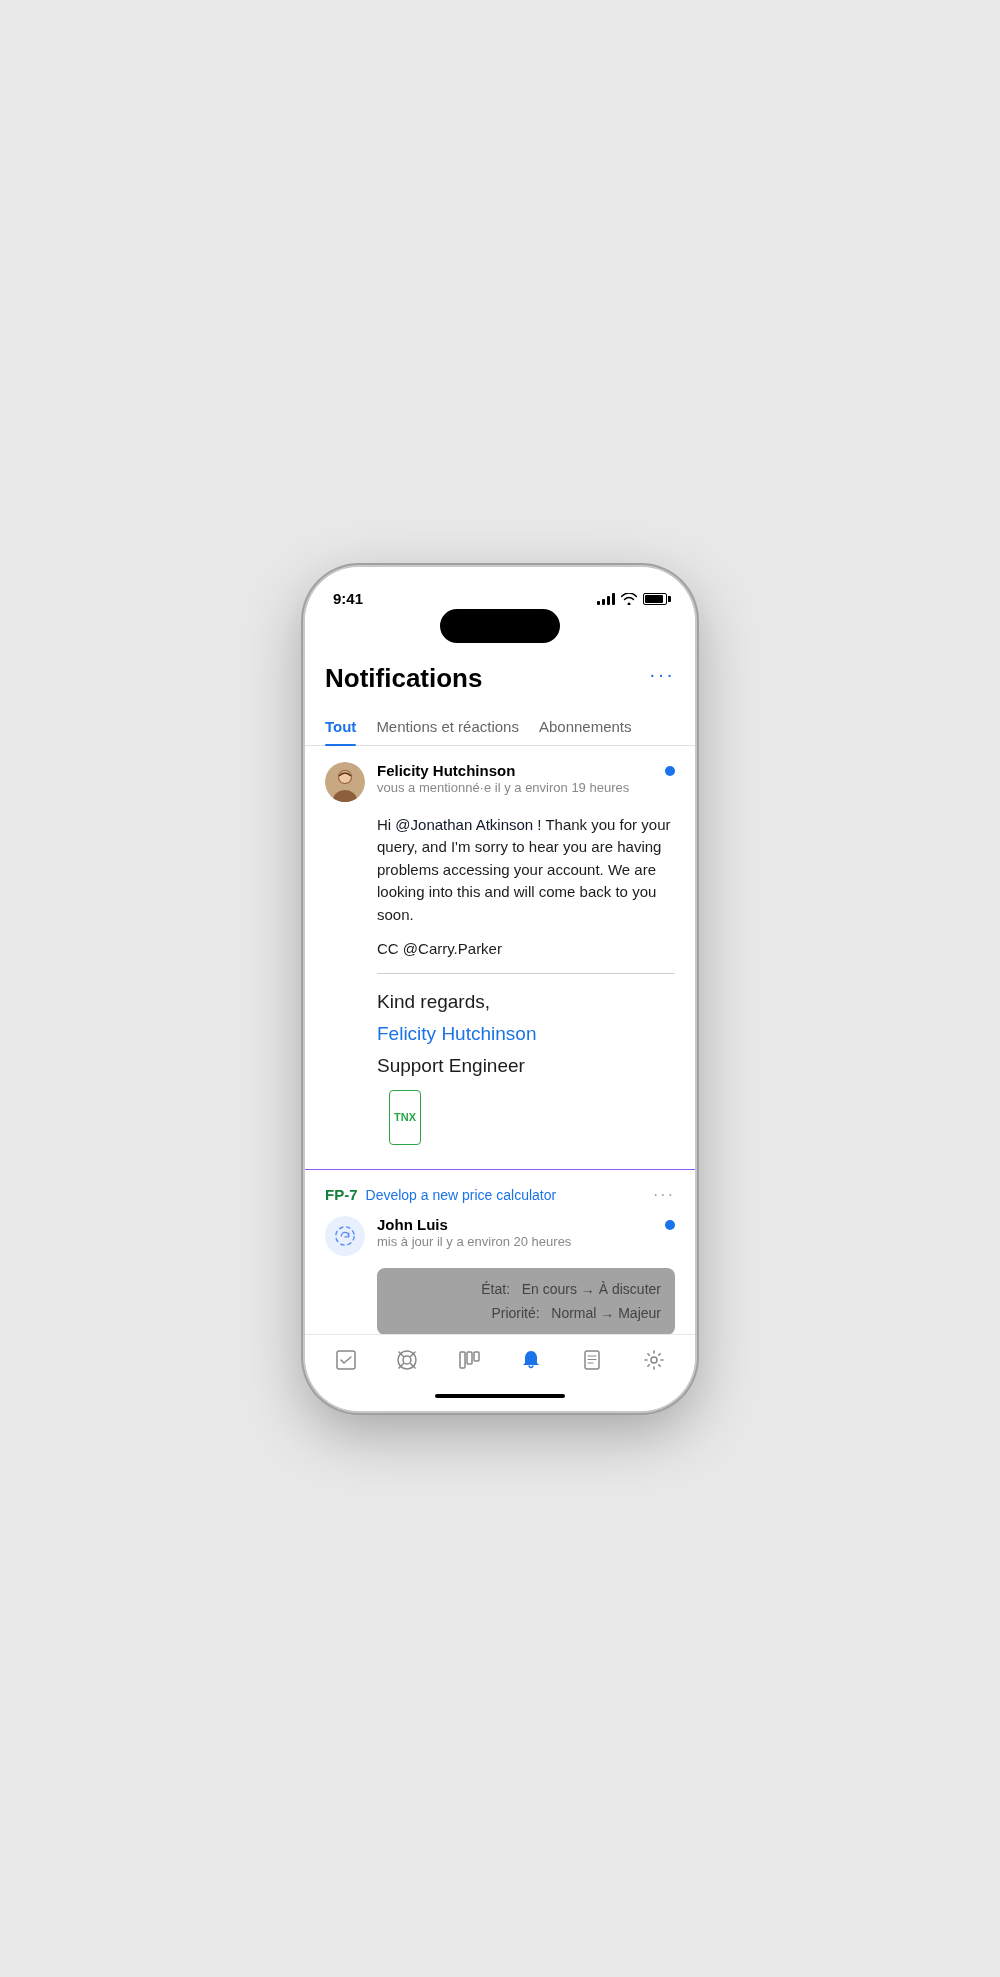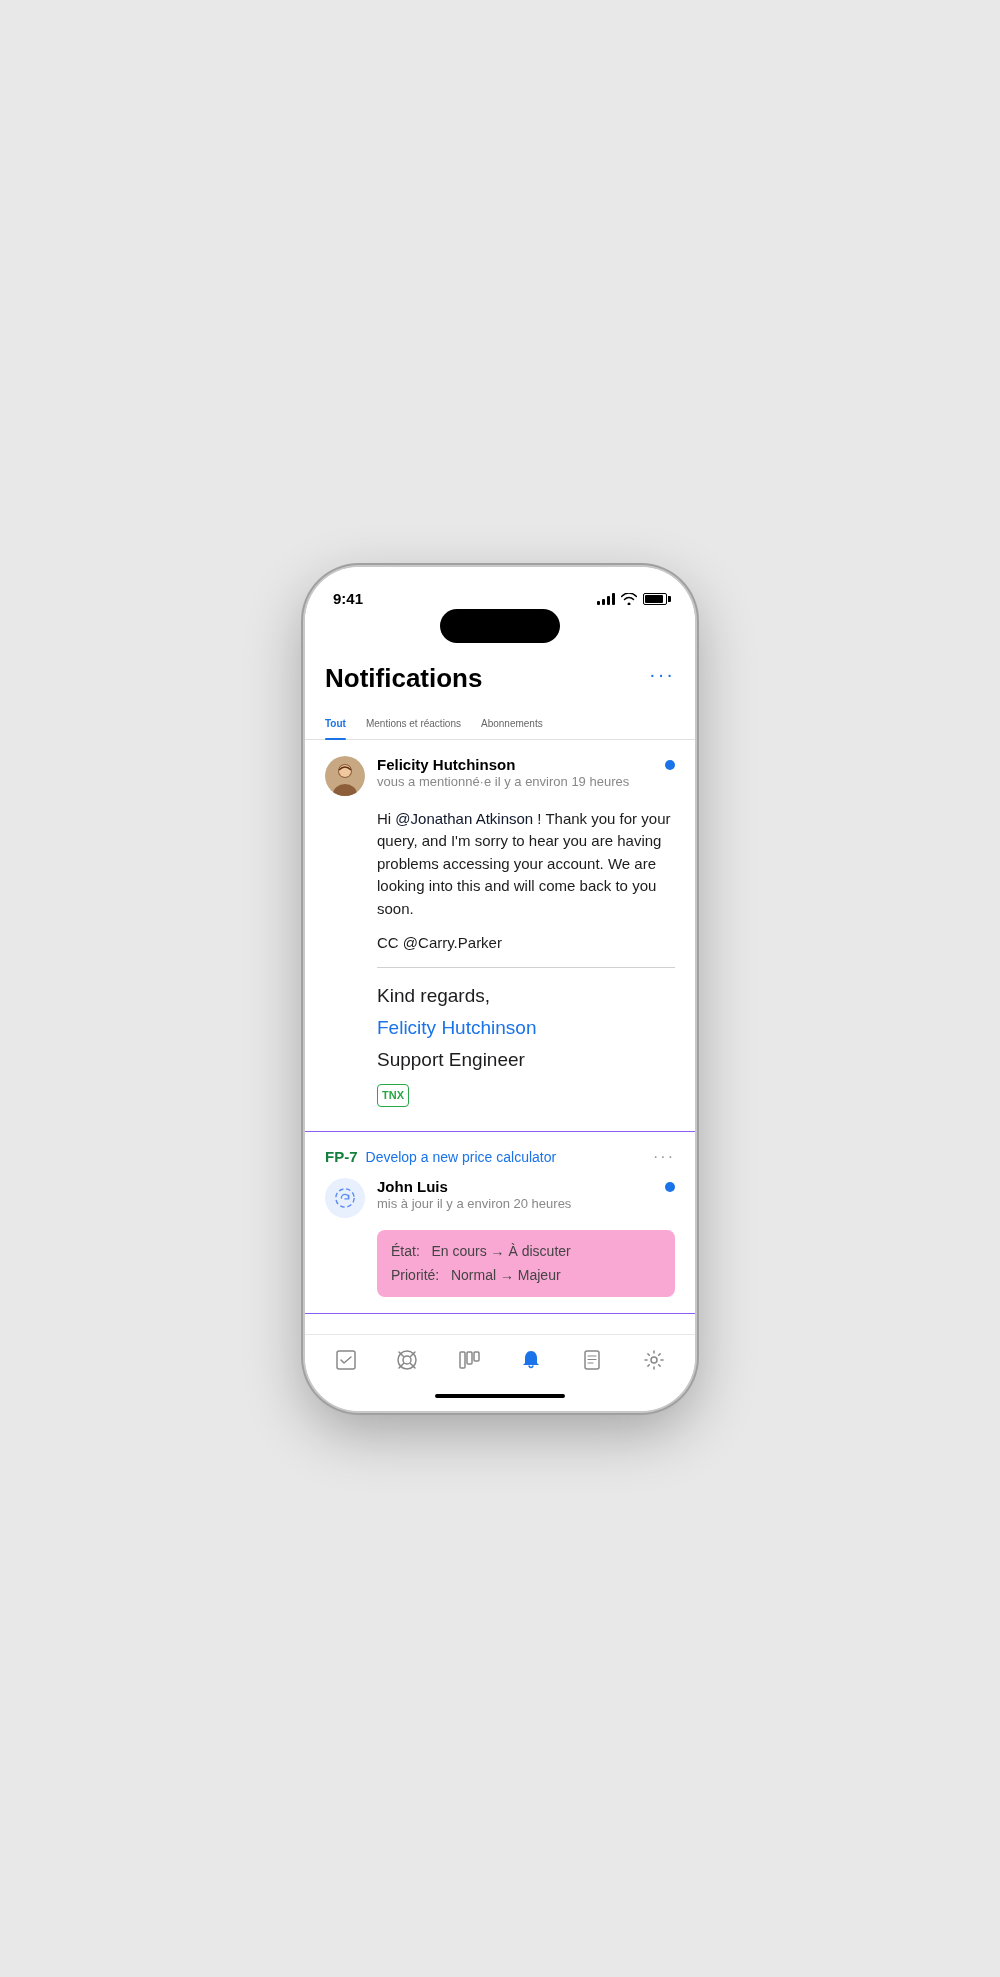--- a/index.html
+++ b/index.html
@@ -170,21 +170,21 @@
     
     .tabs {
       display: flex;
       padding: 0 20px;
       border-bottom: 1px solid #e0e0e0;
       gap: 20px;
     }
 
     .tab {
       padding: 8px 0 10px 0;
-      font-size: 10px;
+      font-size: 15px;
       color: #666;
       cursor: pointer;
       position: relative;
       white-space: nowrap;
     }
 
     .tab.active {
       color: #1a73e8;
       font-weight: 600;
     }
@@ -276,22 +276,22 @@
     .notif-signature-link {
       color: #1a73e8;
       display: block;
     }
 
     .tnx-badge {
       display: inline-flex;
       justify-content: center;
       border: 1.5px solid #28a745;
       border-radius: 4px;
-      padding: 2px 4px;
-      margin: 8px 0;
+      padding: 18px 4px;
+      margin: 8px 12px;
     }
 
     .tnx-text {
       font-size: 11px;
       font-weight: 700;
       color: #28a745;
     }
 
     .notif-ticket {
       display: flex;
@@ -354,28 +354,29 @@
       justify-content: center;
       flex-shrink: 0;
     }
 
     .refresh-icon-svg {
       width: 22px;
       height: 22px;
     }
 
     .change-box {
-      background: #f9a8d4;
+      background: #a3a3a3;
       border-radius: 8px;
       padding: 10px 14px;
       margin-top: 10px;
       margin-left: 52px;
       font-size: 14px;
       color: #444;
       line-height: 1.7;
+      text-align: right;
     }
 
     
     .bottom-nav {
       display: flex;
       justify-content: space-around;
       align-items: center;
       padding: 10px 10px 6px 10px;
       border-top: 1px solid #e8e8e8;
       background: #fff;

